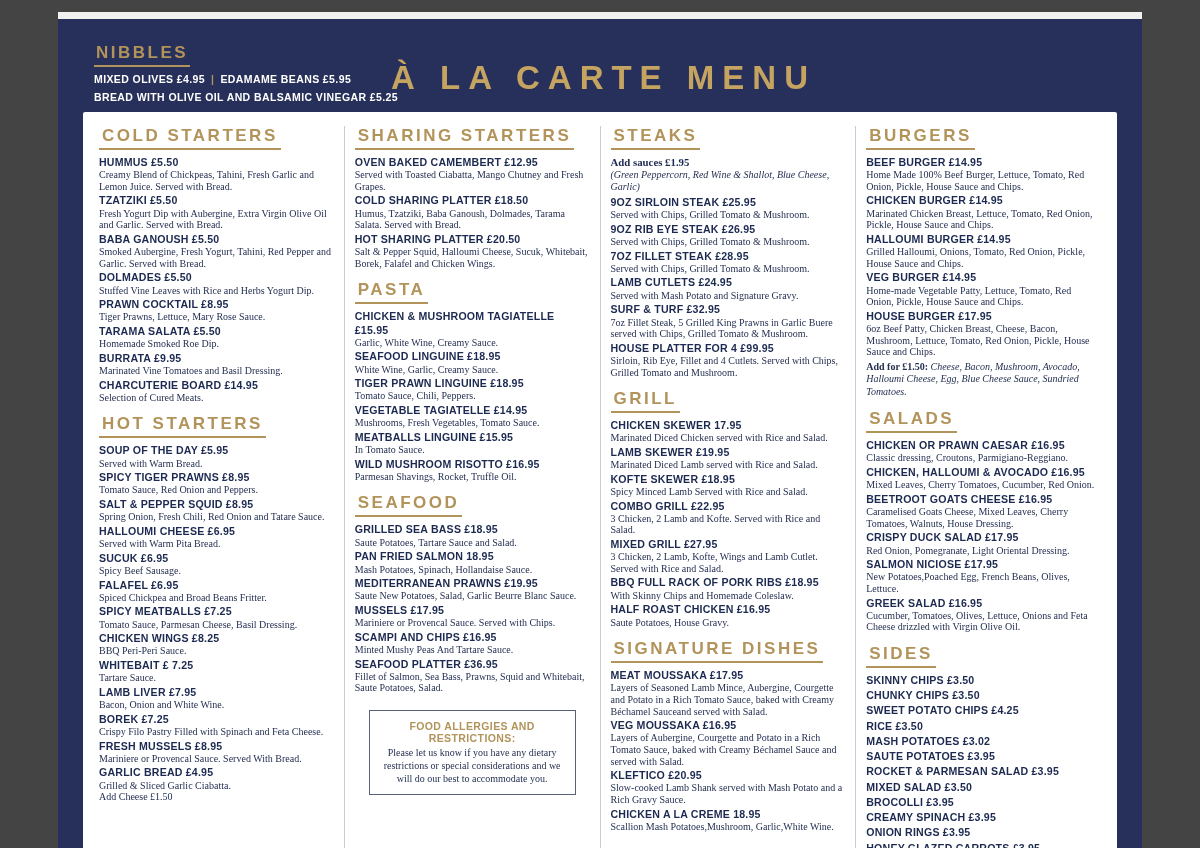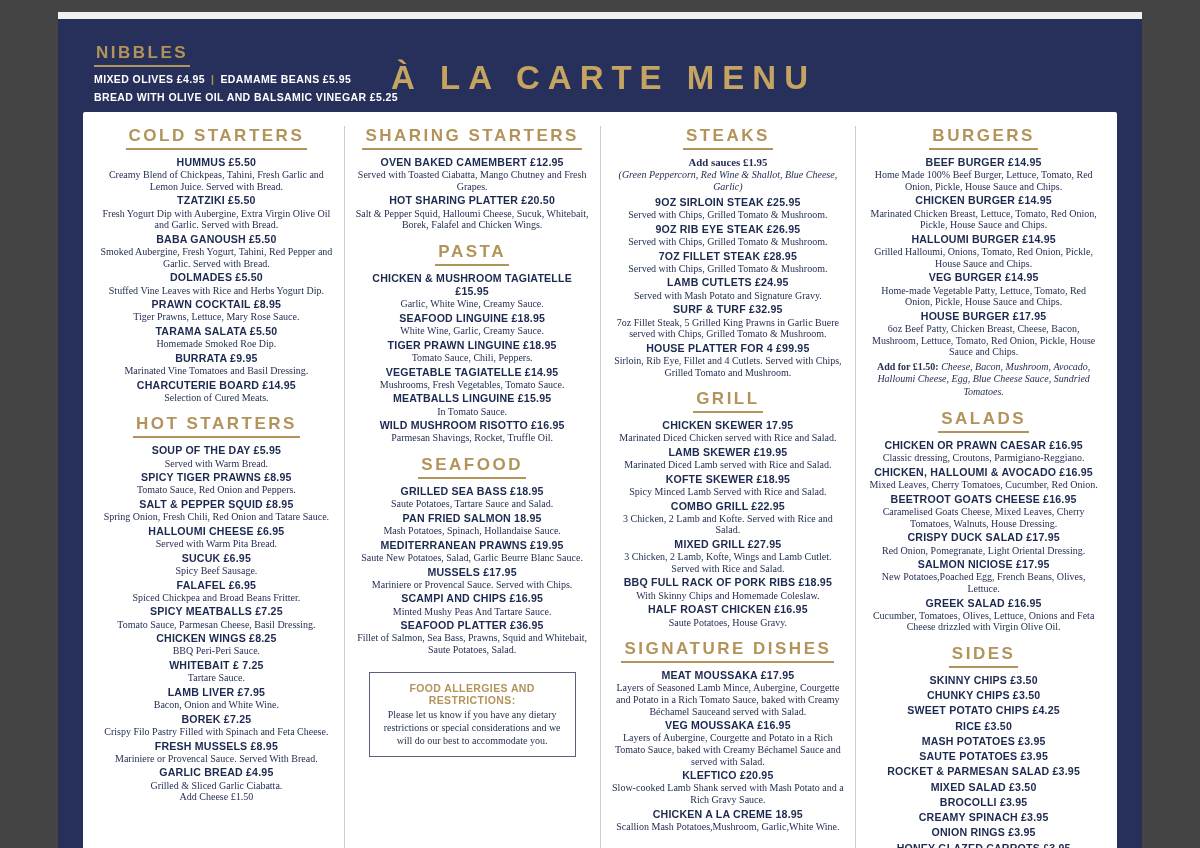--- a/index.html
+++ b/index.html
@@ -26,21 +26,21 @@
     position:absolute; left:34px; right:34px; top:300px; bottom:15px;
     border:2px solid #a18a54; border-top:none; border-radius:0 0 10px 10px; z-index:1;
   }
   .panel{
     position:relative; z-index:2; margin:0 25px; background:#ffffff;
     min-height:690px; border-radius:2px;
     display:flex; align-items:stretch; padding:14px 6px 8px;
   }
   .col{ flex:1; padding:0 10px; min-width:0; }
   .col:not(:last-child){ border-right:1px solid #c6ccd8; }
-  .menu-section{ text-align:center; margin-bottom:11px; }
+  .menu-section{ margin-bottom:11px; }
   .heading-wrap{ margin-bottom:6px; }
   .section-heading{
     display:inline-block; font-size:17px; font-weight:700; letter-spacing:2.5px;
     color:#b2935a; border-bottom:2px solid #b2935a; padding:0 3px 2px;
   }
   .menu-item{ margin-bottom:2px; }
   .item-name{
     font-size:10.6px; font-weight:700; line-height:1.25; letter-spacing:.2px;
     color:#1c2950;
   }
@@ -192,20 +192,24 @@
         </section>
       </div>
     <div class="col">
         <section class="menu-section">
           <div class="heading-wrap"><span class="section-heading">SHARING STARTERS</span></div>
           <div class="menu-item">
             <div class="item-name">OVEN BAKED CAMEMBERT £12.95</div>
             <div class="item-desc">Served with Toasted Ciabatta, Mango Chutney and Fresh Grapes.</div>
           </div>
           <div class="menu-item">
+            <div class="item-name">COLD SHARING PLATTER £18.50</div>
+            <div class="item-desc">Humus, Tzatziki, Baba Ganoush, Dolmades, Tarama Salata. Served with Bread.</div>
+          </div>
+          <div class="menu-item">
             <div class="item-name">HOT SHARING PLATTER £20.50</div>
             <div class="item-desc">Salt &amp; Pepper Squid, Halloumi Cheese, Sucuk, Whitebait, Borek, Falafel and Chicken Wings.</div>
           </div>
         </section>
         <section class="menu-section">
           <div class="heading-wrap"><span class="section-heading">PASTA</span></div>
           <div class="menu-item">
             <div class="item-name">CHICKEN &amp; MUSHROOM TAGIATELLE £15.95</div>
             <div class="item-desc">Garlic, White Wine, Creamy Sauce.</div>
           </div>
@@ -403,21 +407,21 @@
           <div class="menu-item">
             <div class="item-name">CHUNKY CHIPS £3.50</div>
           </div>
           <div class="menu-item">
             <div class="item-name">SWEET POTATO CHIPS £4.25</div>
           </div>
           <div class="menu-item">
             <div class="item-name">RICE £3.50</div>
           </div>
           <div class="menu-item">
-            <div class="item-name">MASH POTATOES £3.95</div>
+            <div class="item-name">MASH POTATOES £3.02</div>
           </div>
           <div class="menu-item">
             <div class="item-name">SAUTE POTATOES £3.95</div>
           </div>
           <div class="menu-item">
             <div class="item-name">ROCKET &amp; PARMESAN SALAD £3.95</div>
           </div>
           <div class="menu-item">
             <div class="item-name">MIXED SALAD £3.50</div>
           </div>

